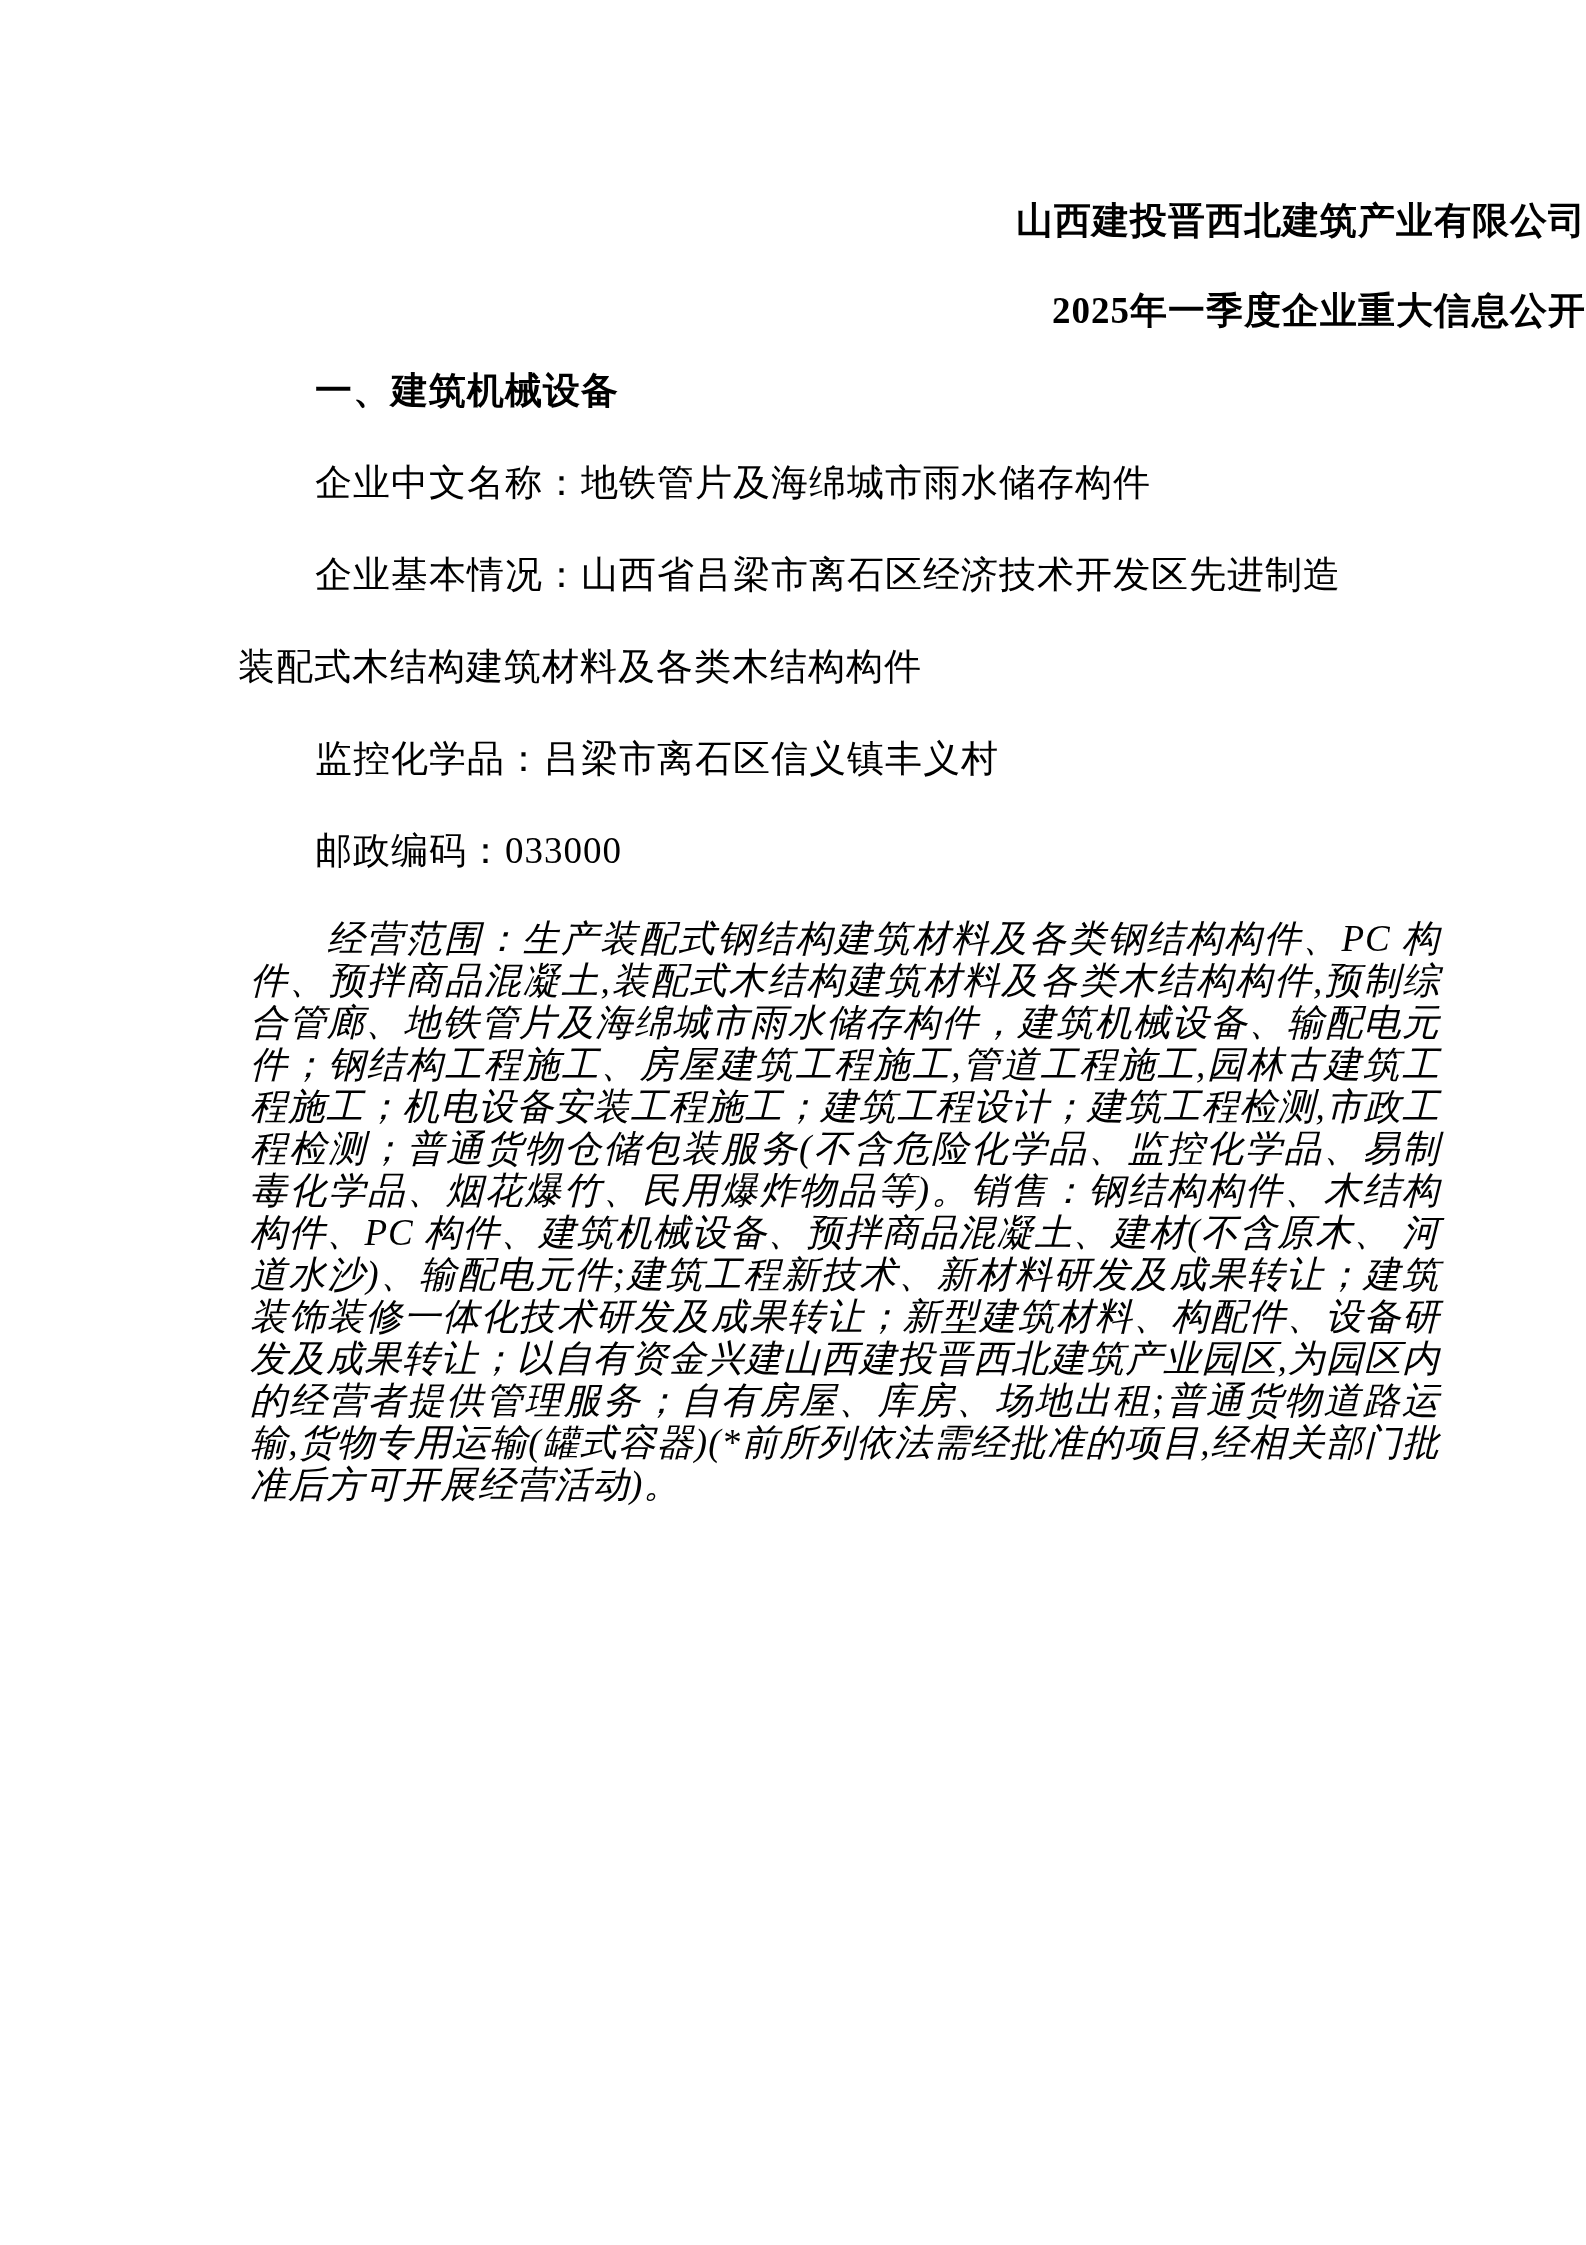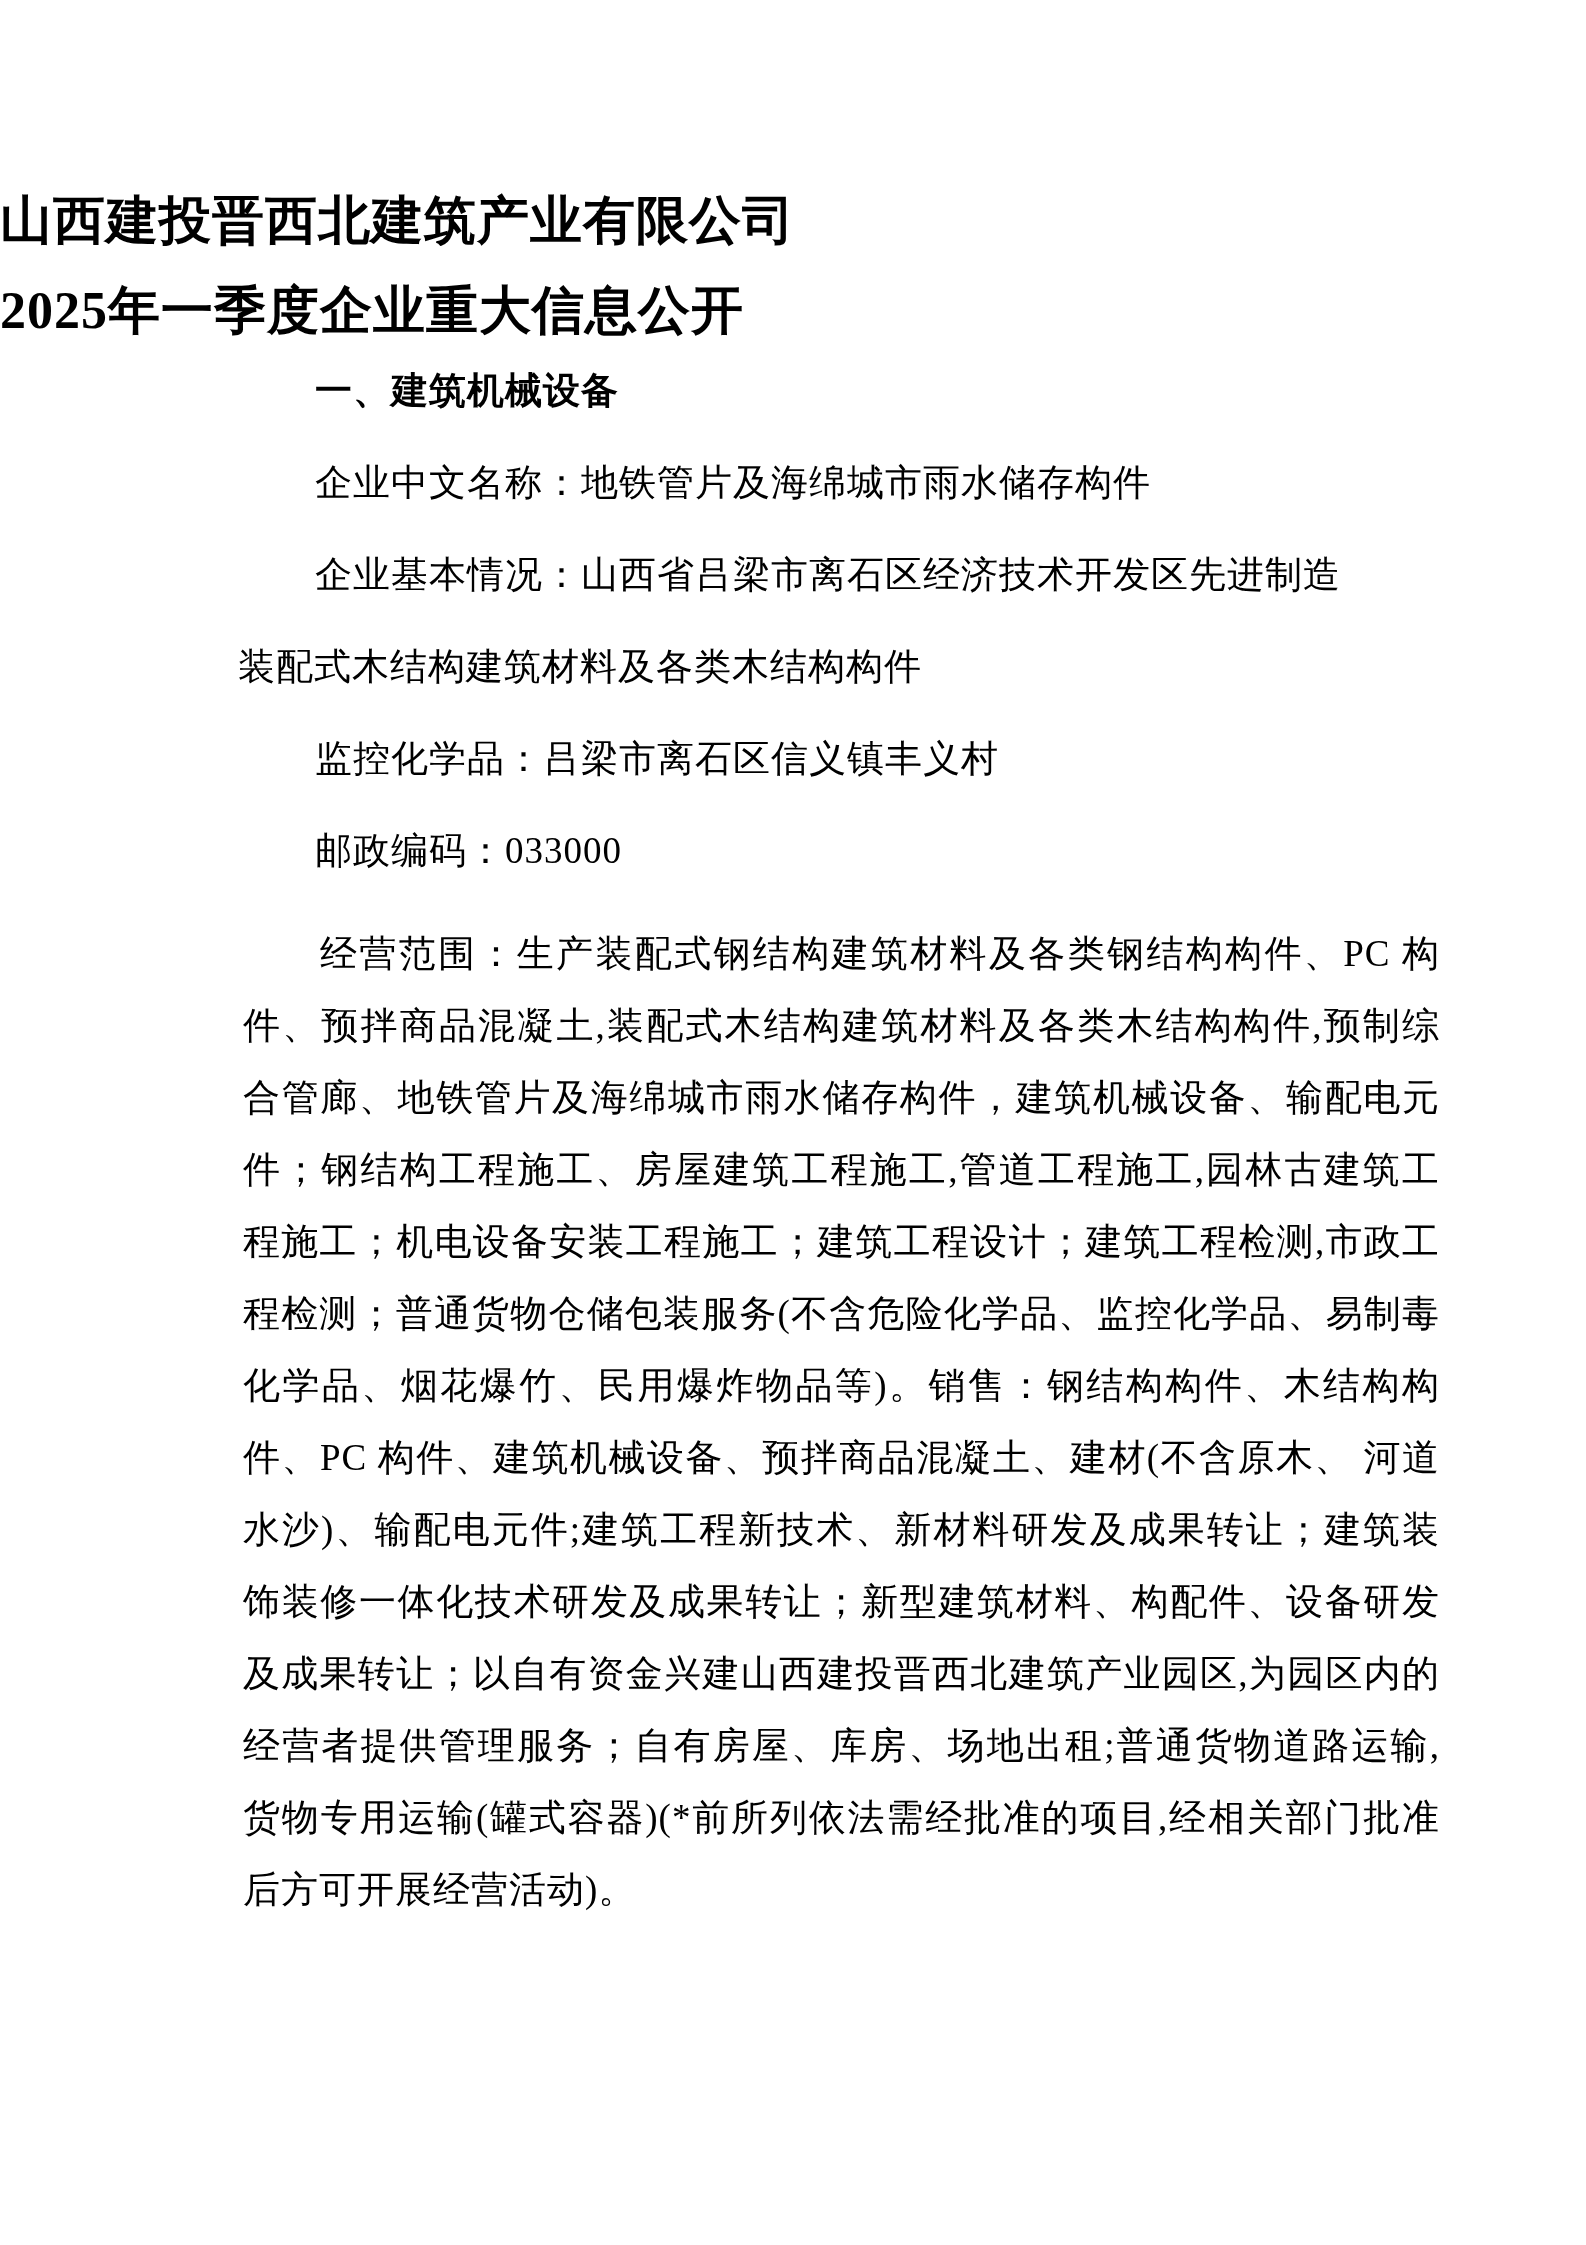--- a/index.html
+++ b/index.html
@@ -12,24 +12,24 @@
     width: 1586px;
     height: 2245px;
     background: #ffffff;
     color: #000000;
     box-sizing: border-box;
     padding: 190px 146px 0 238px;
     font-family: "Liberation Serif", "DejaVu Serif", serif;
     overflow: hidden;
   }
   .doc-title {
-    font-size: 52px;
+    font-size: 37px;
     font-weight: bold;
     line-height: 62px;
-    text-align: left;
+    text-align: right;
     margin: 0 -146px 28px -238px; 
     letter-spacing: 1px;
   }
   .doc-title.second {
     margin-bottom: 18px;
   }
   .section-heading {
     font-size: 37px;
     font-weight: bold;
     line-height: 62px;
@@ -44,25 +44,26 @@
     margin: 0 0 30px 0;
     text-indent: 77px;
     letter-spacing: 1px;
     white-space: nowrap;
   }
   .field-line.no-indent {
     text-indent: 0;
   }
   .scope-paragraph {
     font-size: 37px;
-    line-height: 72px;
-    margin: 36px 0 0 5px;
+    line-height: 42px;
+    margin: 36px 0 0 12px;
     text-indent: 77px;
     text-align: justify;
     letter-spacing: 1px;
+    font-style: italic;
   }
 </style>
 </head>
 <body>
 
 <div class="page">
   <h1 class="doc-title">山西建投晋西北建筑产业有限公司</h1>
   <h1 class="doc-title second">2025年一季度企业重大信息公开</h1>
   <h2 class="section-heading">一、建筑机械设备</h2>
   <p class="field-line">企业中文名称：地铁管片及海绵城市雨水储存构件</p>

